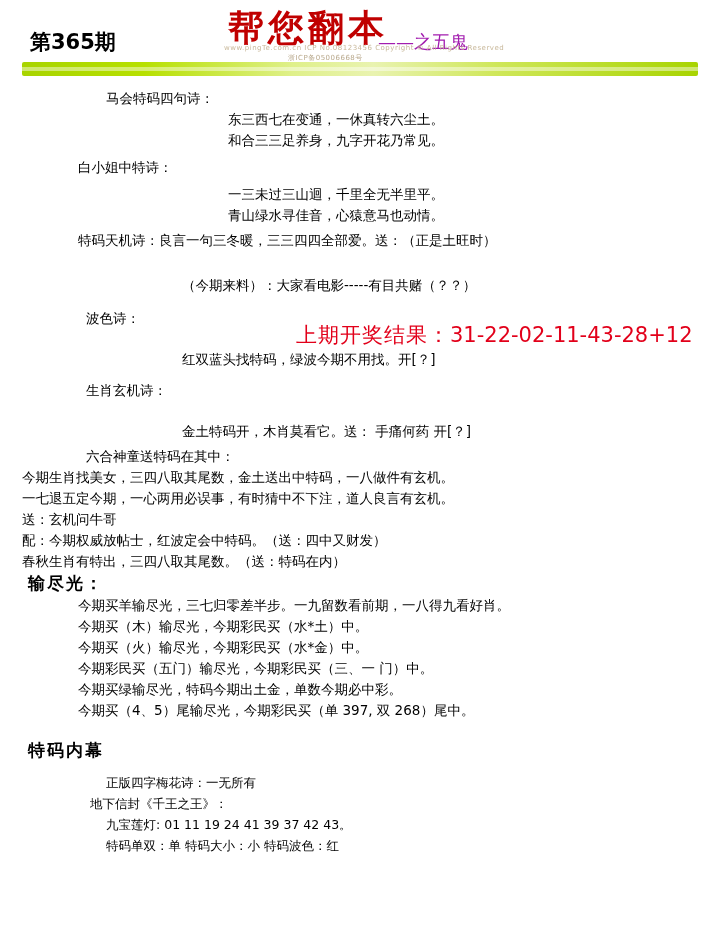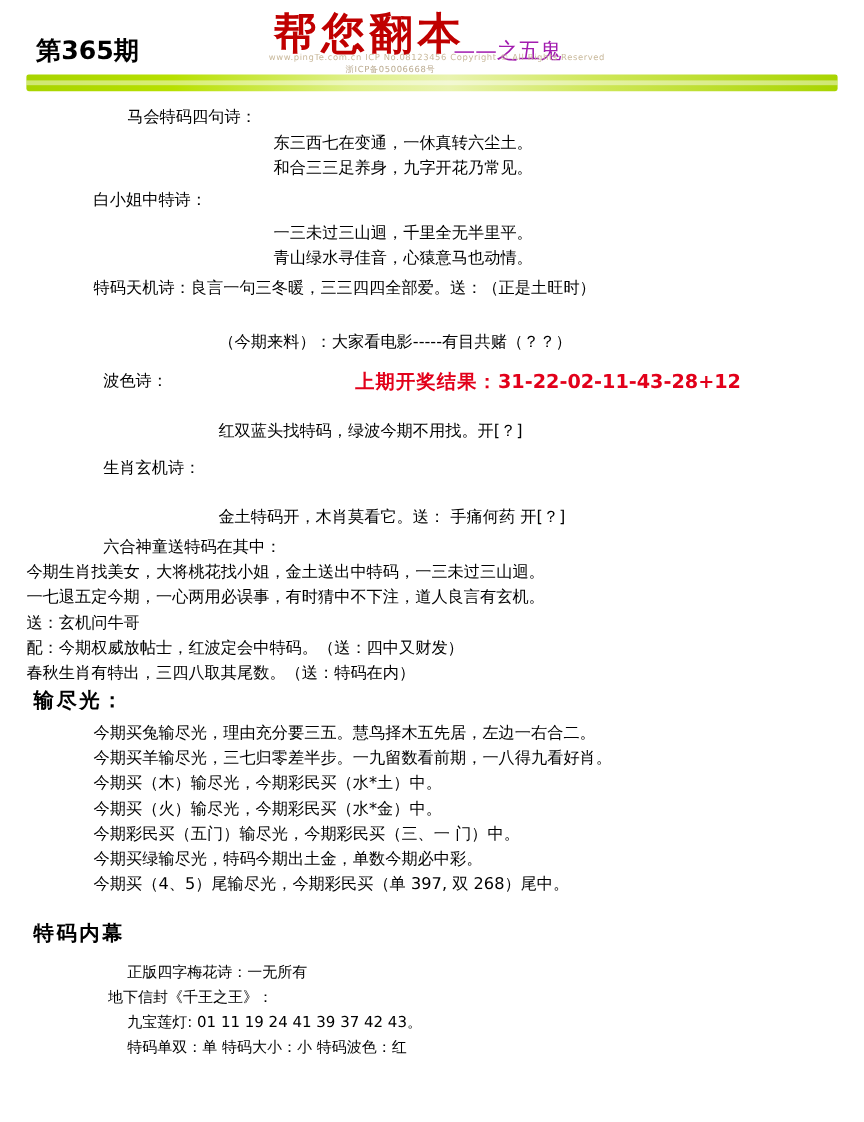--- a/index.html
+++ b/index.html
@@ -100,23 +100,23 @@
   .ind-3  { margin-left: 90px; }
   .ind-4  { margin-left: 182px; }
   .ind-5  { margin-left: 228px; }
   .ind-6  { margin-left: 86px; }
 
   .body-area { position: relative; }
 
   .result {
     position: absolute;
     left: 296px;
-    top: 220px;
-    font-size: 16px;
-    font-weight: bold;
+    top: 233px;
+    font-size: 21px;
+    font-weight: normal;
     color: #e2001a;
     white-space: nowrap;
   }
   .result .label { letter-spacing: 1px; }
   .result .nums { font-family: "DejaVu Sans", "Liberation Sans", sans-serif; }
 
   .section-title {
     font-size: 17px;
     font-weight: bold;
     margin-left: 28px;
@@ -158,28 +158,27 @@
 
     <div class="line ind-4" style="margin-top:24px;">（今期来料）：大家看电影-----有目共赌（？？）</div>
 
     <div class="line ind-6" style="margin-top:12px;">波色诗：</div>
     <div class="line ind-4" style="margin-top:20px;">红双蓝头找特码，绿波今期不用找。开[？]</div>
 
     <div class="line ind-6" style="margin-top:10px;">生肖玄机诗：</div>
     <div class="line ind-4" style="margin-top:20px;">金土特码开，木肖莫看它。送：  手痛何药      开[？]</div>
 
     <div class="line ind-6" style="margin-top:4px;">六合神童送特码在其中：</div>
-    <div class="line ind-0">今期生肖找美女，大将桃花找小姐，金土送出中特码，一三未过三山迴。</div>
+    <div class="line ind-0">今期生肖找美女，三四八取其尾数，金土送出中特码，一八做件有玄机。</div>
     <div class="line ind-0">一七退五定今期，一心两用必误事，有时猜中不下注，道人良言有玄机。</div>
     <div class="line ind-0">送：玄机问牛哥</div>
     <div class="line ind-0">配：今期权威放帖士，红波定会中特码。（送：四中又财发）</div>
     <div class="line ind-0">春秋生肖有特出，三四八取其尾数。（送：特码在内）</div>
 
     <div class="section-title" style="">输尽光：</div>
-    <div class="line ind-1" style="margin-top:6px;">今期买兔输尽光，理由充分要三五。慧鸟择木五先居，左边一右合二。</div>
     <div class="line ind-1">今期买羊输尽光，三七归零差半步。一九留数看前期，一八得九看好肖。</div>
     <div class="line ind-1">今期买（木）输尽光，今期彩民买（水*土）中。</div>
     <div class="line ind-1">今期买（火）输尽光，今期彩民买（水*金）中。</div>
     <div class="line ind-1">今期彩民买（五门）输尽光，今期彩民买（三、一  门）中。</div>
     <div class="line ind-1">今期买绿输尽光，特码今期出土金，单数今期必中彩。</div>
     <div class="line ind-1">今期买（4、5）尾输尽光，今期彩民买（单 397, 双 268）尾中。</div>
 
     <div class="section-title" style="margin-top:18px;">特码内幕</div>
     <div class="line ind-2 small" style="margin-top:10px;">正版四字梅花诗：一无所有</div>
     <div class="line ind-3 small">地下信封《千王之王》：</div>

